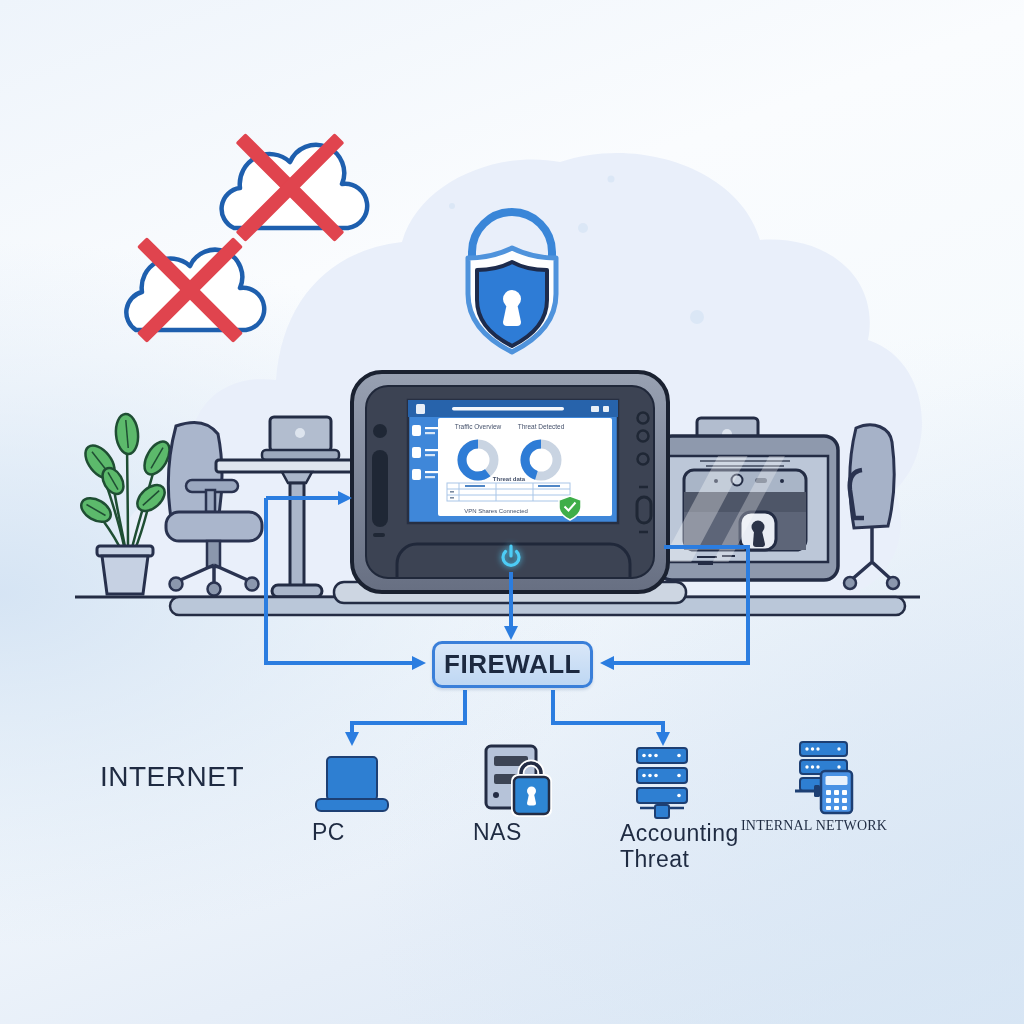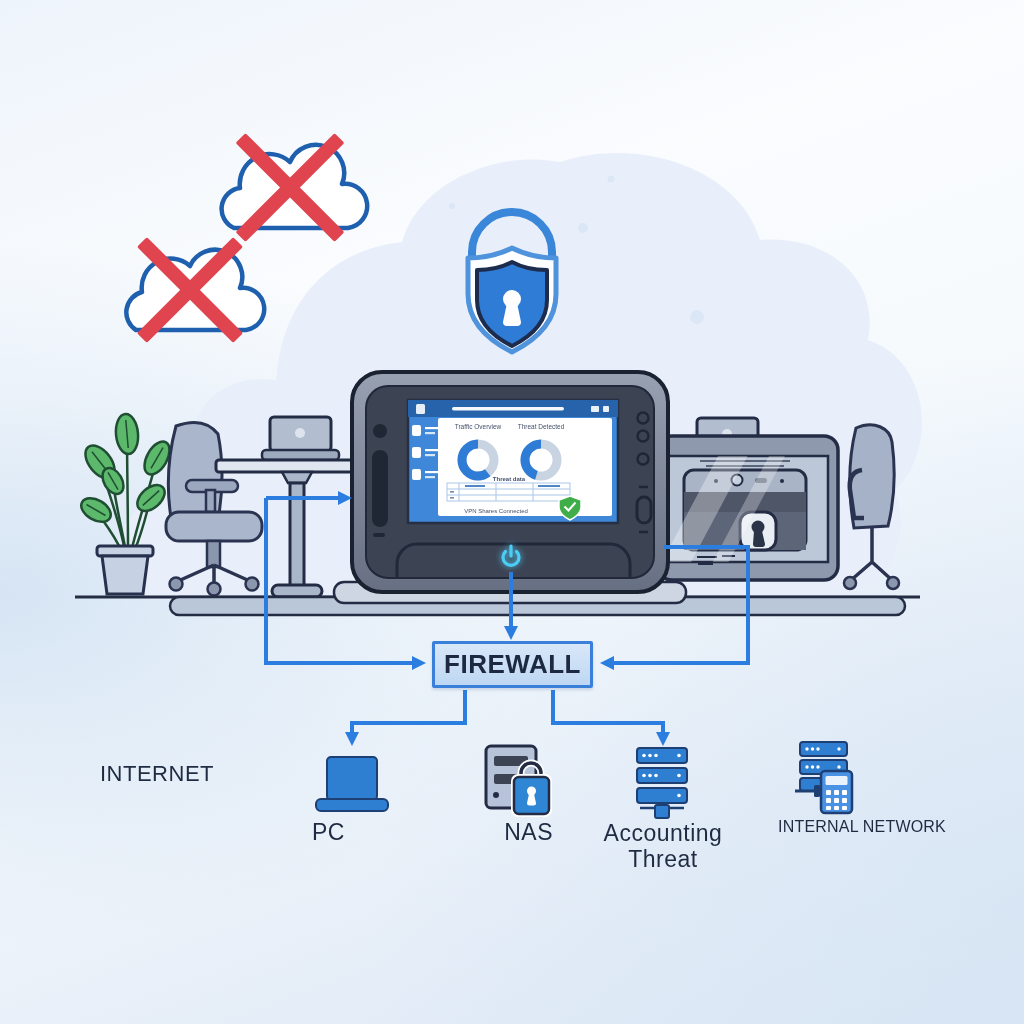--- a/index.html
+++ b/index.html
@@ -6,30 +6,30 @@
   body{width:1024px;height:1024px;overflow:hidden;font-family:"Liberation Sans",sans-serif;}
   .canvas{
     position:relative;width:1024px;height:1024px;
     background:
       radial-gradient(ellipse at 0% 58%, rgba(210,226,243,.9) 0%, rgba(210,226,243,0) 42%),
       radial-gradient(ellipse at 100% 88%, rgba(214,229,244,.7) 0%, rgba(214,229,244,0) 45%),
       linear-gradient(160deg,#eef4fb 0%,#fafcfe 28%,#f6fafd 52%,#e6eef8 78%,#d9e6f4 100%);
   }
   svg{position:absolute;left:0;top:0;}
   .lbl{position:absolute;color:#1f2b42;font-weight:500;letter-spacing:.5px;}
-  .lbl-internet{left:100px;top:761px;width:110px;font-size:22px;}
+  .lbl-internet{left:100px;top:761px;width:110px;font-size:28px;}
   .lbl-pc{left:312px;top:819px;width:80px;text-align:left;font-size:23px;}
-  .lbl-nas{left:473px;top:819px;width:80px;text-align:right;font-size:23px;}
-  .lbl-accounting{left:595px;top:821px;width:136px;text-align:center;font-size:23px;line-height:1.12;}
-  .lbl-internal{left:741px;top:818px;width:205px;text-align:right;font-size:16px;letter-spacing:.2px;}
+  .lbl-nas{left:473px;top:819px;width:80px;text-align:left;font-size:23px;}
+  .lbl-accounting{left:620px;top:821px;width:136px;text-align:left;font-size:23px;line-height:1.12;}
+  .lbl-internal{left:741px;top:818px;width:205px;text-align:left;font-size:14px;letter-spacing:.2px;font-family:Liberation Serif, serif;}
   .firewall-box{
     position:absolute;left:432px;top:641px;width:161px;height:47px;
     box-sizing:border-box;display:flex;align-items:center;justify-content:center;
     background:linear-gradient(180deg,#d9e7f8,#bed7f3);
-    border:3px solid #3a7fd9;border-radius:2px;
+    border:3px solid #3a7fd9;border-radius:10px;
     font-size:26px;font-weight:600;letter-spacing:.5px;color:#1c2940;
     box-shadow:0 2px 3px rgba(46,84,140,.18);
   }
   .svgtxt{fill:#44506a;font-family:"Liberation Sans",sans-serif;}
 </style>
 </head>
 <body>
 
 <div class="canvas">
 <svg width="1024" height="1024" viewBox="0 0 1024 1024">

